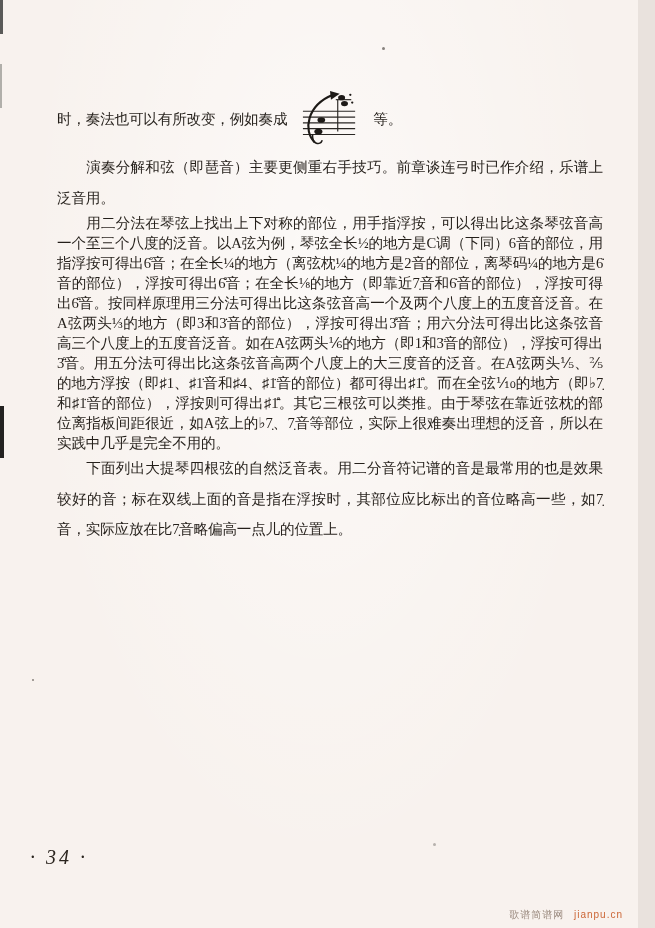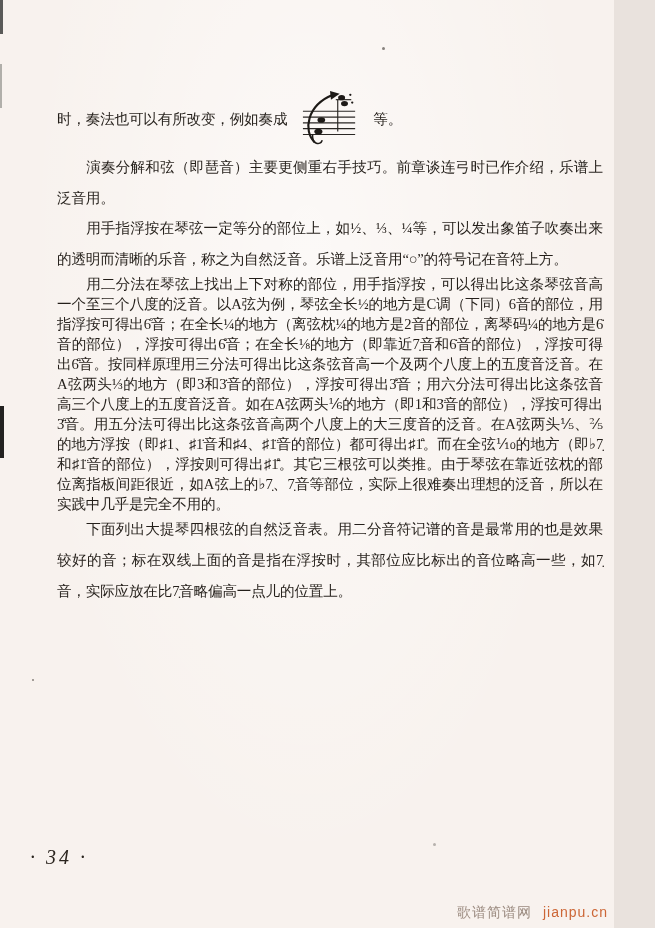--- a/index.html
+++ b/index.html
@@ -2,26 +2,25 @@
 <html><head>
 <meta charset="utf-8">
 <style>
   html,body{margin:0;padding:0;}
   body{
     width:655px;height:928px;
     font-family:"Liberation Serif","DejaVu Serif",serif;
     background:#e9e2dd;
   }
   .page{
-    position:relative;width:582px;height:928px;overflow:hidden;
+    position:relative;width:638px;height:928px;overflow:hidden;
     background:
       radial-gradient(ellipse at 50% 28%, rgba(255,255,255,.55), rgba(255,255,255,0) 65%),
       #f8f2ee;
     color:#211c17;
-    padding-left:32px;
   }
   .text-block{
     position:absolute;left:57px;top:90px;width:546px;
   }
   .para{
     margin:0;
     font-size:14.6px;
     letter-spacing:-0.2px;
     line-height:30.6px;
     text-align:justify;
@@ -41,22 +40,22 @@
     font-weight:bold;
     letter-spacing:3px;
     color:#1d1915;
   }
   .score{flex:0 0 auto;}
   .page-number{
     position:absolute;left:30px;top:846px;
     font-size:20px;font-style:italic;letter-spacing:3px;color:#2a241e;
   }
   .watermark{
-    position:absolute;right:6px;bottom:6px;
-    font-size:14px;letter-spacing:1px;
+    position:absolute;right:15px;bottom:6px;
+    font-size:10px;letter-spacing:1px;
     font-family:"Liberation Sans","DejaVu Sans",sans-serif;
     text-align:center;
   }
   .wm-name{color:#9a8a7f;}
   .wm-url{color:#cc6636;margin-left:6px;}
   .edge{position:absolute;}
   .e1{left:0;top:0;width:3px;height:34px;background:#5a5a58;}
   .e2{left:0;top:64px;width:2px;height:44px;background:#8a8a86;opacity:.65;}
   .e3{left:0;top:406px;width:4px;height:52px;background:#232220;}
   .speck{position:absolute;width:3px;height:3px;border-radius:50%;background:#55504a;opacity:.7;}
@@ -103,21 +102,20 @@
         <polygon points="32,1 42,4 33,10" fill="#1d1a17"></polygon>
       </svg>
       <span>等。</span>
     </div>
 
 
 
     <p class="para indent">演奏分解和弦（即琶音）主要更侧重右手技巧。前章谈连弓时已作介绍，乐谱上泛音用。</p>
 
 
-    <p class="para indent">用手指浮按在琴弦一定等分的部位上，如½、⅓、¼等，可以发出象笛子吹奏出来的透明而清晰的乐音，称之为自然泛音。乐谱上泛音用“○”的符号记在音符上方。</p>
 
     <p class="para indent p-long">用二分法在琴弦上找出上下对称的部位，用手指浮按，可以得出比这条琴弦音高一个至三个八度的泛音。以A弦为例，琴弦全长½的地方是C调（下同）6音的部位，用指浮按可得出6̊音；在全长¼的地方（离弦枕¼的地方是2音的部位，离琴码¼的地方是6̇音的部位），浮按可得出6̇̊音；在全长⅛的地方（即靠近7̣音和6̇音的部位），浮按可得出6̈̊音。按同样原理用三分法可得出比这条弦音高一个及两个八度上的五度音泛音。在A弦两头⅓的地方（即3和3̇音的部位），浮按可得出3̇̊音；用六分法可得出比这条弦音高三个八度上的五度音泛音。如在A弦两头⅙的地方（即1和3̈音的部位），浮按可得出3̈̊音。用五分法可得出比这条弦音高两个八度上的大三度音的泛音。在A弦两头⅕、⅖的地方浮按（即♯1、♯1̇音和♯4、♯1̈音的部位）都可得出♯1̈̊。而在全弦⅒的地方（即♭7̣和♯1̈音的部位），浮按则可得出♯1̈̇̊。其它三根弦可以类推。由于琴弦在靠近弦枕的部位离指板间距很近，如A弦上的♭7̣、7̣音等部位，实际上很难奏出理想的泛音，所以在实践中几乎是完全不用的。</p>
 
     <p class="para indent">下面列出大提琴四根弦的自然泛音表。用二分音符记谱的音是最常用的也是效果较好的音；标在双线上面的音是指在浮按时，其部位应比标出的音位略高一些，如7̣音，实际应放在比7̣音略偏高一点儿的位置上。</p>
 
   </main>
 
   <div class="page-number">· 34 ·</div>
 
   <div class="watermark">

